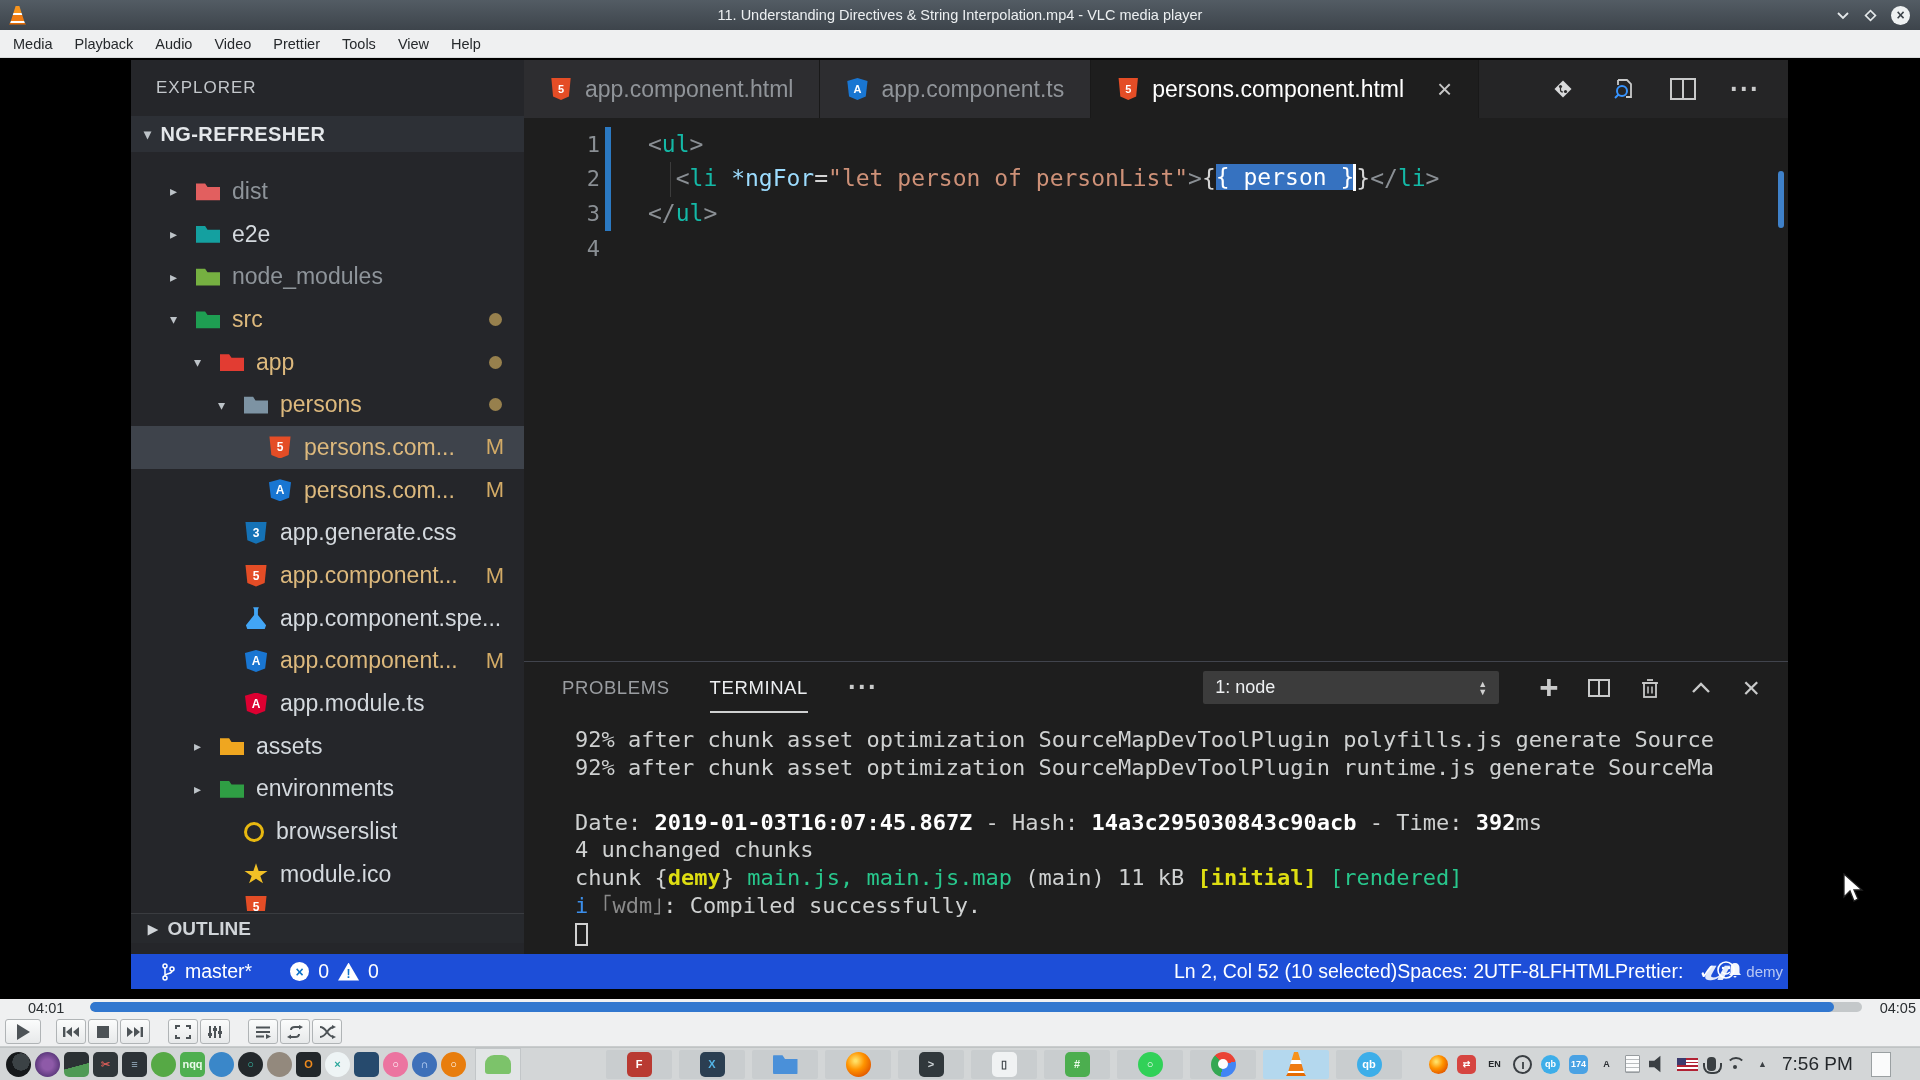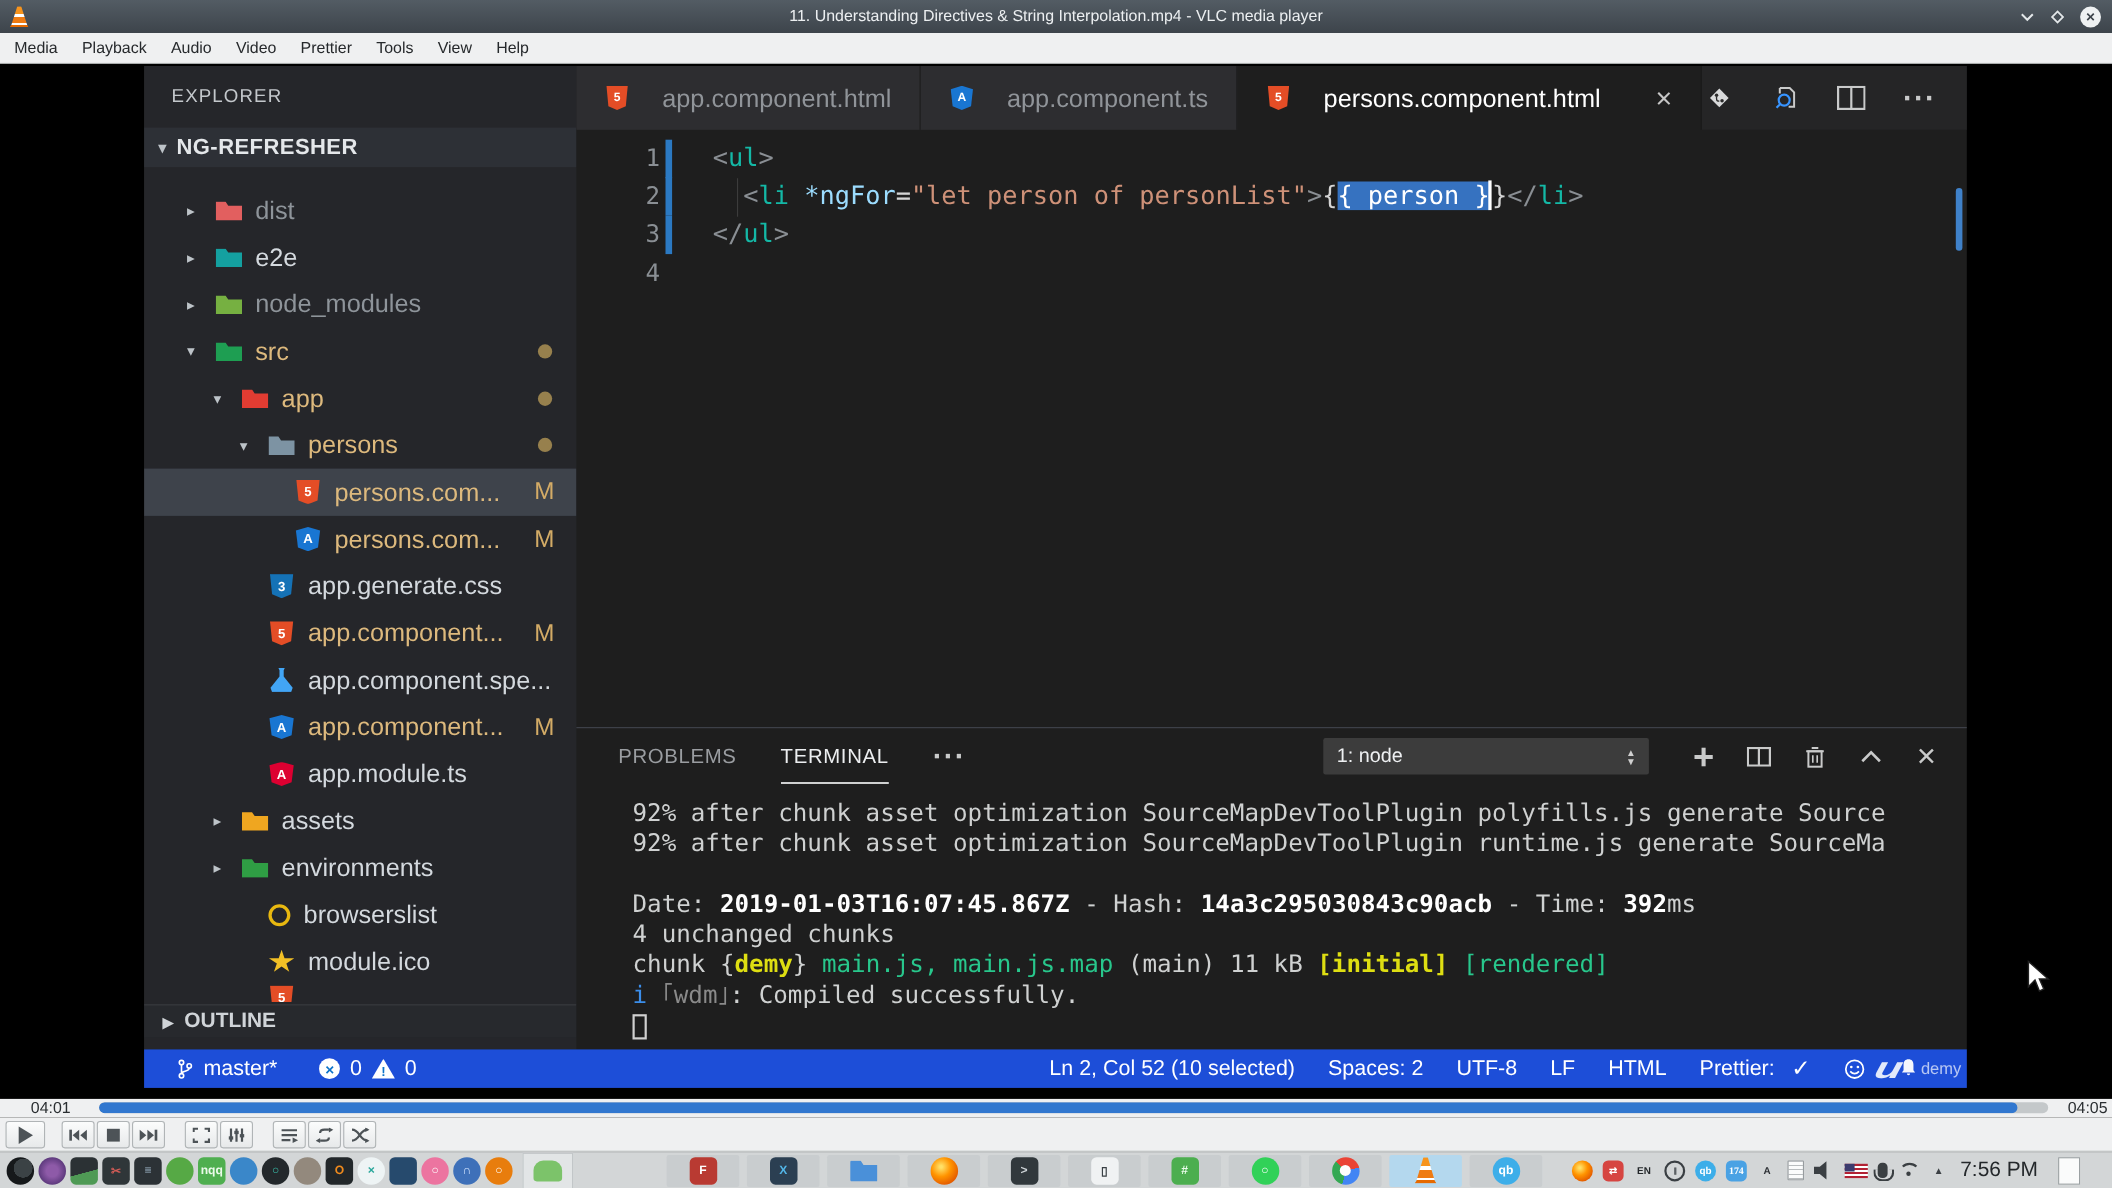--- a/index.html
+++ b/index.html
@@ -54,21 +54,21 @@
   .ti-ng-red::after{content:"A"}
   .ti-css{background:#1572b6;clip-path:polygon(6% 0,94% 0,86% 84%,50% 100%,14% 84%)}
   .ti-css::after{content:"3"}
   .ti-flask{background:#42a5f5;clip-path:polygon(38% 0,62% 0,58% 10%,58% 35%,92% 82%,86% 100%,14% 100%,8% 82%,42% 35%,42% 10%)}
   .ti-browserslist{background:none;border:3px solid #e8b810;border-radius:50%;width:20px;height:20px}
   .ti-star{background:#f2c026;clip-path:polygon(50% 0%,61% 35%,98% 35%,68% 57%,79% 91%,50% 70%,21% 91%,32% 57%,2% 35%,39% 35%)}
 
   
   .main{position:absolute;left:393px;right:0;top:0;bottom:35px;display:flex;flex-direction:column}
   .tabbar{height:58px;background:#252526;display:flex;flex:none}
-  .tab{display:flex;align-items:center;padding:0 26px;gap:30px;font-size:23px;color:#909499;background:#2d2d30;border-right:1px solid #191919}
+  .tab{display:flex;align-items:center;padding:0 26px;gap:13px;font-size:23px;color:#909499;background:#2d2d30;border-right:1px solid #191919}
   .tab.active{background:#1e1e1e;color:#fff}
   .fico{width:22px;height:22px;flex:none;display:flex;align-items:center;justify-content:center;font-size:11px;font-weight:bold;color:#fff}
   .fi-html{background:#e44d26;clip-path:polygon(6% 0,94% 0,86% 84%,50% 100%,14% 84%)}
   .fi-html::after{content:"5"}
   .fi-angular{background:#1976d2;clip-path:polygon(50% 0,96% 14%,88% 84%,50% 100%,12% 84%,4% 14%)}
   .fi-angular::after{content:"A"}
   .tclose{margin-left:20px;font-size:26px;color:#c6c6c6}
   .tab-actions{margin-left:auto;display:flex;align-items:center;gap:34px;padding-right:28px;color:#c9caca}
   .dots{font-size:27px;font-weight:bold;letter-spacing:1px;color:#c9caca}
 
@@ -98,21 +98,21 @@
   .tb{color:#fff;font-weight:bold}.ty{color:#dede12;font-weight:bold}.tg{color:#28c78c}.tbl{color:#3b8eea}.td{color:#8a8a8a}
   .tcur{display:inline-block;width:13px;height:23px;border:2px solid #d0d0d0;vertical-align:middle}
 
   
   .statusbar{position:absolute;left:0;bottom:0;width:100%;height:35px;background:#1d4ed8;color:#fff;display:flex;align-items:center;font-size:19.5px;padding-left:29px}
   .sgroup{display:flex;align-items:center;gap:9px}
   .sleft{display:flex;align-items:center;gap:9px}
   .sleft .gap{width:20px}
   .errico{width:19px;height:19px;border-radius:50%;background:#fff;color:#0d73c9;font-weight:bold;font-size:14px;display:flex;align-items:center;justify-content:center}
   .warnico{width:21px;height:18px;background:#fff;clip-path:polygon(50% 0,100% 100%,0 100%);display:flex;align-items:flex-end;justify-content:center;color:#0d73c9;font-size:12px;font-weight:bold}
-  .sright{margin-left:auto;display:flex;align-items:center;gap:30px;padding-right:92px}
+  .sright{margin-left:auto;display:flex;align-items:flex-start;padding-right:52px}
   .check{margin-left:6px;font-size:21px}
   .watermark{position:absolute;right:5px;bottom:1px;height:34px;display:flex;align-items:center;opacity:.95}
   .wm-u{font-size:27px;font-style:italic;font-weight:bold;color:rgba(255,255,255,.92);transform:skewX(-14deg) scaleX(1.5);margin-right:2px}
   .wm-demy{font-size:15px;color:rgba(255,255,255,.72);margin-left:3px}
 
   
   .mouse{position:absolute;left:1842px;top:815px}
 
   
   .seekrow{position:absolute;top:999px;left:0;width:1920px;height:17px;background:#eff0f1}
@@ -585,21 +585,21 @@
       <div class="wbtn">
         <span class="tbi circ" style="background: rgb(61, 174, 233); color: rgb(255, 255, 255);">qb</span>
       </div>
     </div>
   <div id="tray">
       <span class="tbi ffx"></span>
       <span class="tbi sq" style="background: rgb(214, 69, 65); color: rgb(255, 255, 255);">⇄</span>
       <span class="tbi txt" style="color: rgb(35, 39, 42);">EN</span>
       <span class="tbi ring" style="color: rgb(58, 63, 67);">||</span>
       <span class="tbi circ" style="background: rgb(61, 174, 233); color: rgb(255, 255, 255);">qb</span>
-      <span class="tbi sq" style="background: rgb(74, 162, 228); color: rgb(255, 255, 255); font-family: Liberation Serif, serif;">174</span>
+      <span class="tbi sq" style="background: rgb(74, 162, 228); color: rgb(255, 255, 255);">174</span>
       <span class="tbi txt" style="color: rgb(43, 47, 51);">A</span>
       <span class="tbi doc"></span>
       <span class="tbi spk"></span>
       <span class="tbi flag"></span>
       <span class="tbi mic"></span>
       <span class="tbi wifi"></span>
       <span class="tbi txt" style="color: rgb(59, 64, 68);">▲</span>
     </div>
   <span class="clock">7:56 PM</span>
   <span class="showdesk"></span>

